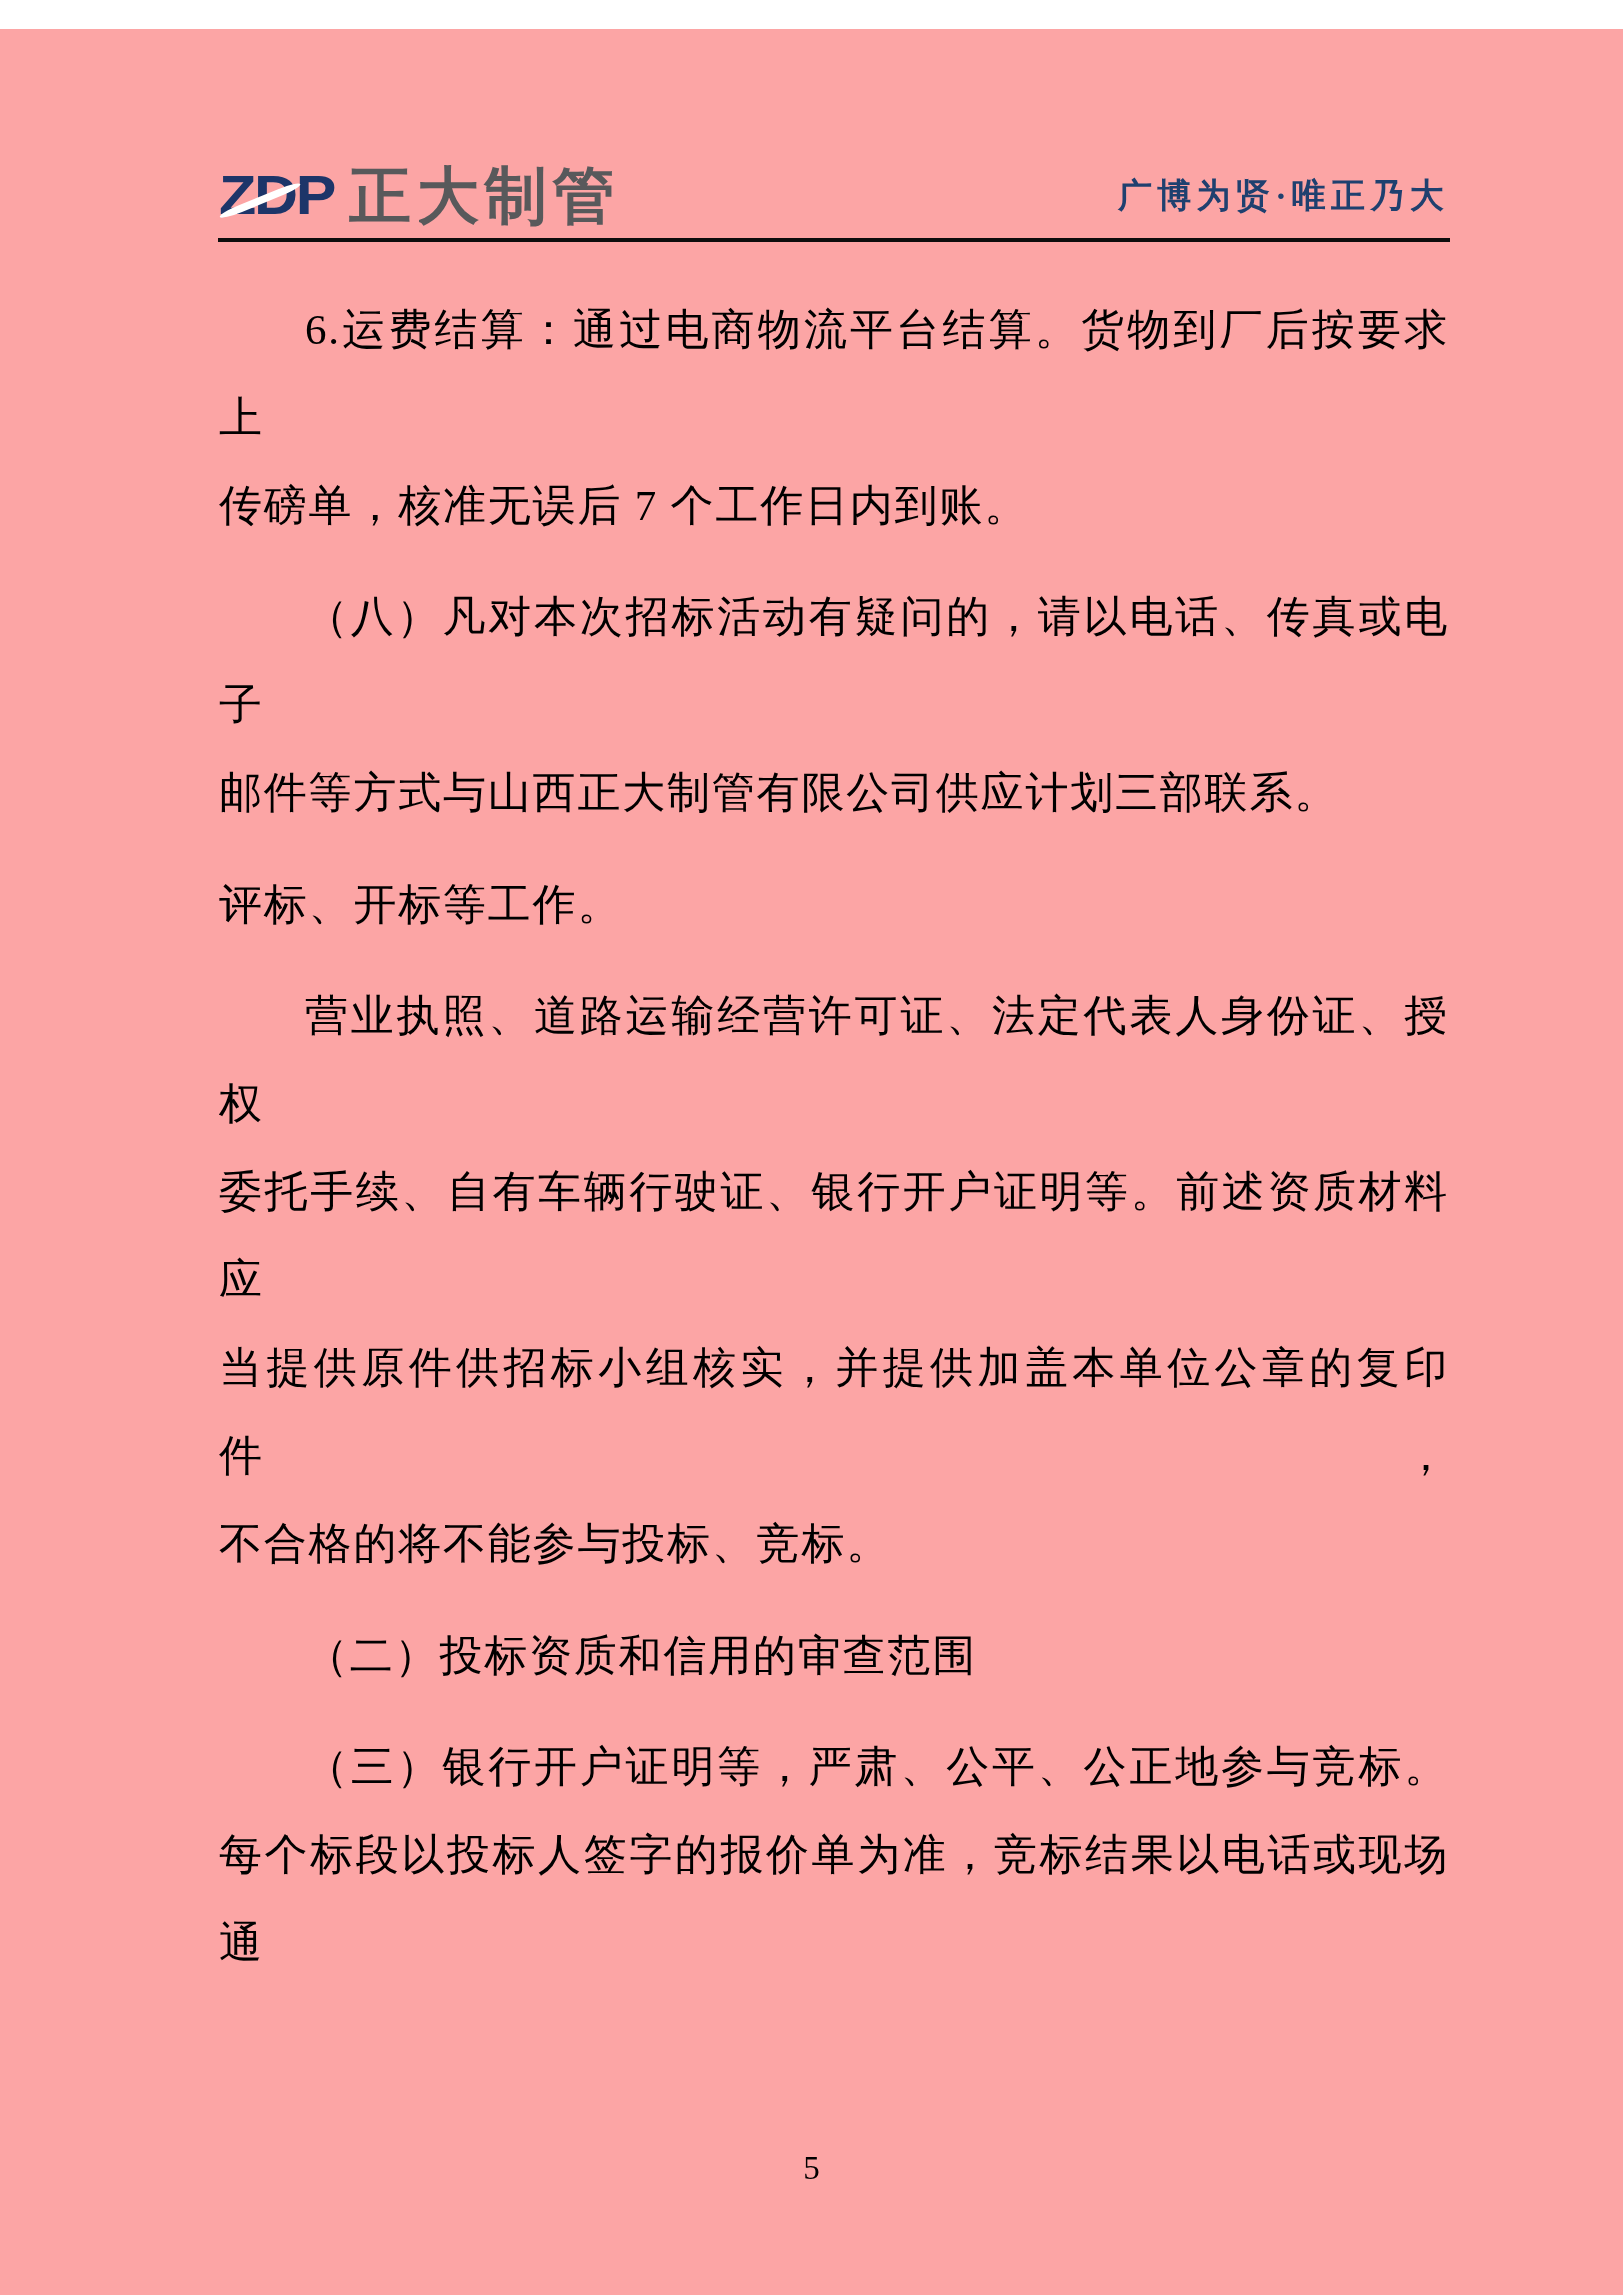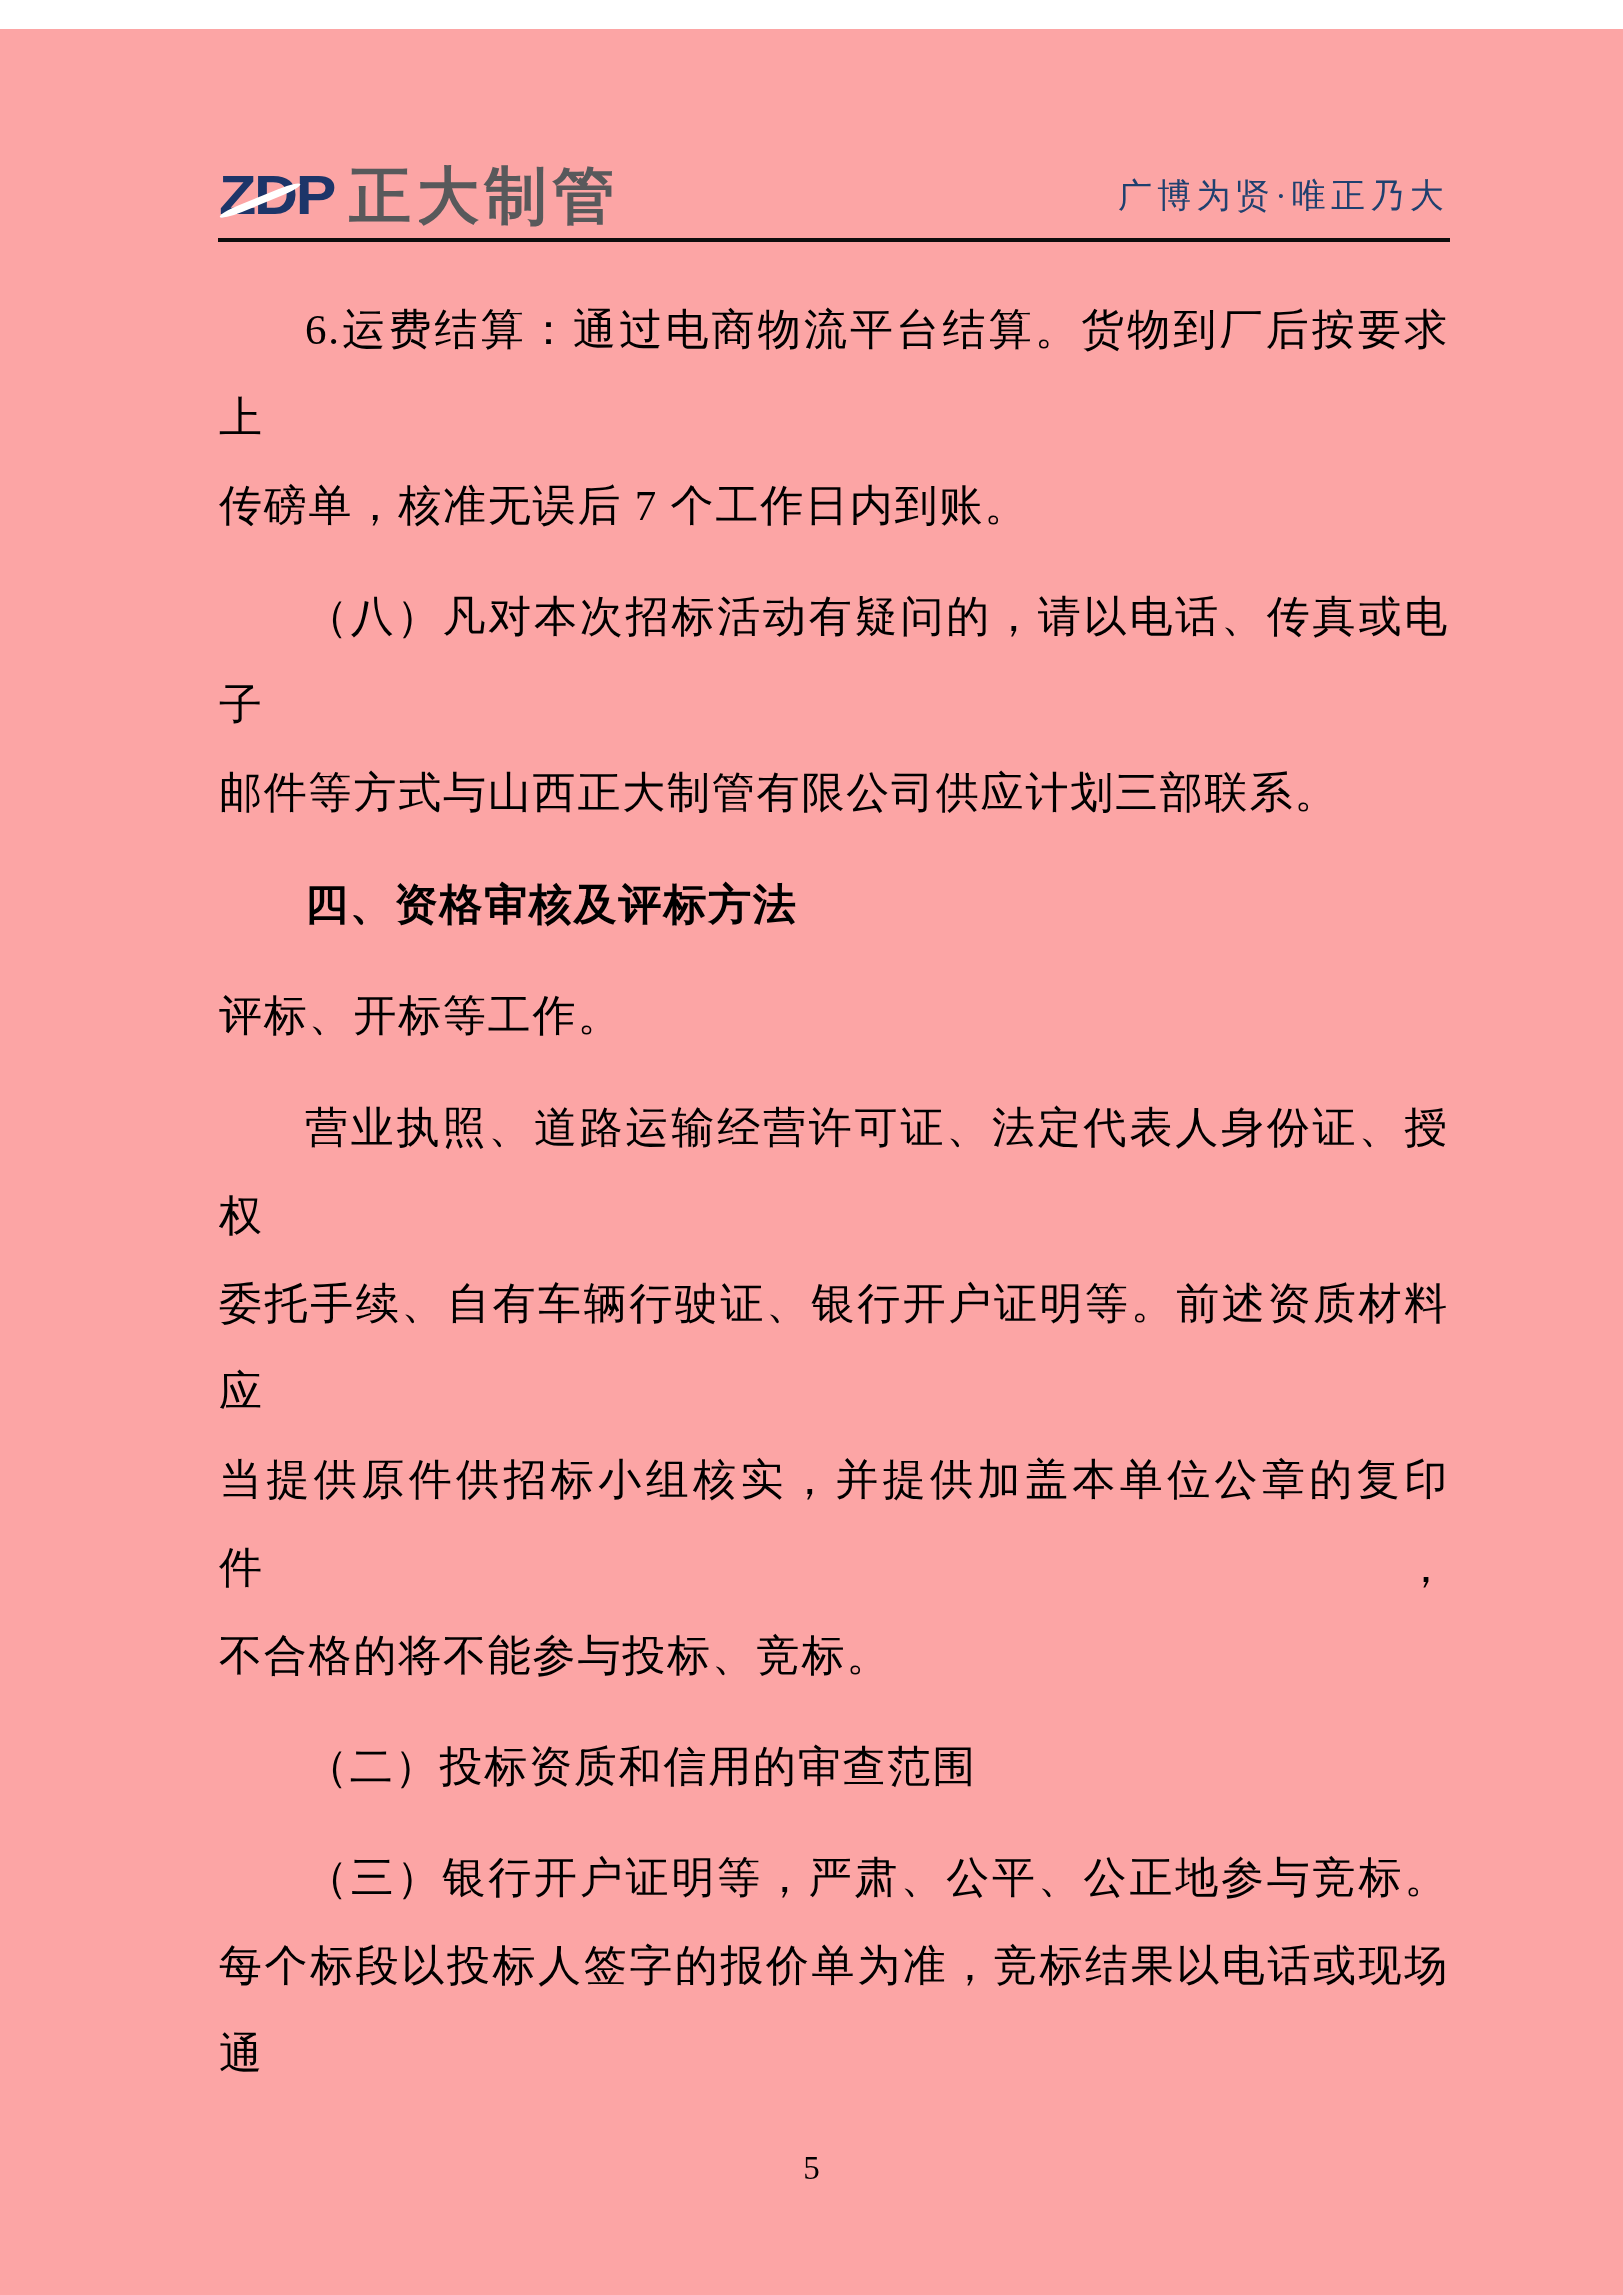--- a/index.html
+++ b/index.html
@@ -54,21 +54,21 @@
   }
   .logo-company {
     font-family: "Liberation Sans", sans-serif;
     font-weight: 900;
     font-size: 62px;
     line-height: 1;
     letter-spacing: 5.8px;
     color: #58595b;
   }
   .slogan {
-    font-weight: normal;
+    font-weight: bold;
     font-size: 34px;
     letter-spacing: 5.3px;
     color: #1f406f;
     white-space: nowrap;
   }
   .header-rule {
     position: absolute;
     top: 209px;
     left: 218px;
     width: 1232px;
@@ -132,23 +132,20 @@
     <div class="para">
       <div class="line indent fill">6.运费结算：通过电商物流平台结算。货物到厂后按要求上</div>
       <div class="line">传磅单，核准无误后 7 个工作日内到账。</div>
     </div>
 
     <div class="para">
       <div class="line indent fill">（八）凡对本次招标活动有疑问的，请以电话、传真或电子</div>
       <div class="line">邮件等方式与山西正大制管有限公司供应计划三部联系。</div>
     </div>
 
-    <div class="para">
-      <div class="line indent heading">四、资格审核及评标方法</div>
-    </div>
 
     <div class="para">
       <div class="line">评标、开标等工作。</div>
     </div>
 
     <div class="para">
       <div class="line indent fill">营业执照、道路运输经营许可证、法定代表人身份证、授权</div>
       <div class="line fill">委托手续、自有车辆行驶证、银行开户证明等。前述资质材料应</div>
       <div class="line fill">当提供原件供招标小组核实，并提供加盖本单位公章的复印件，</div>
       <div class="line">不合格的将不能参与投标、竞标。</div>

